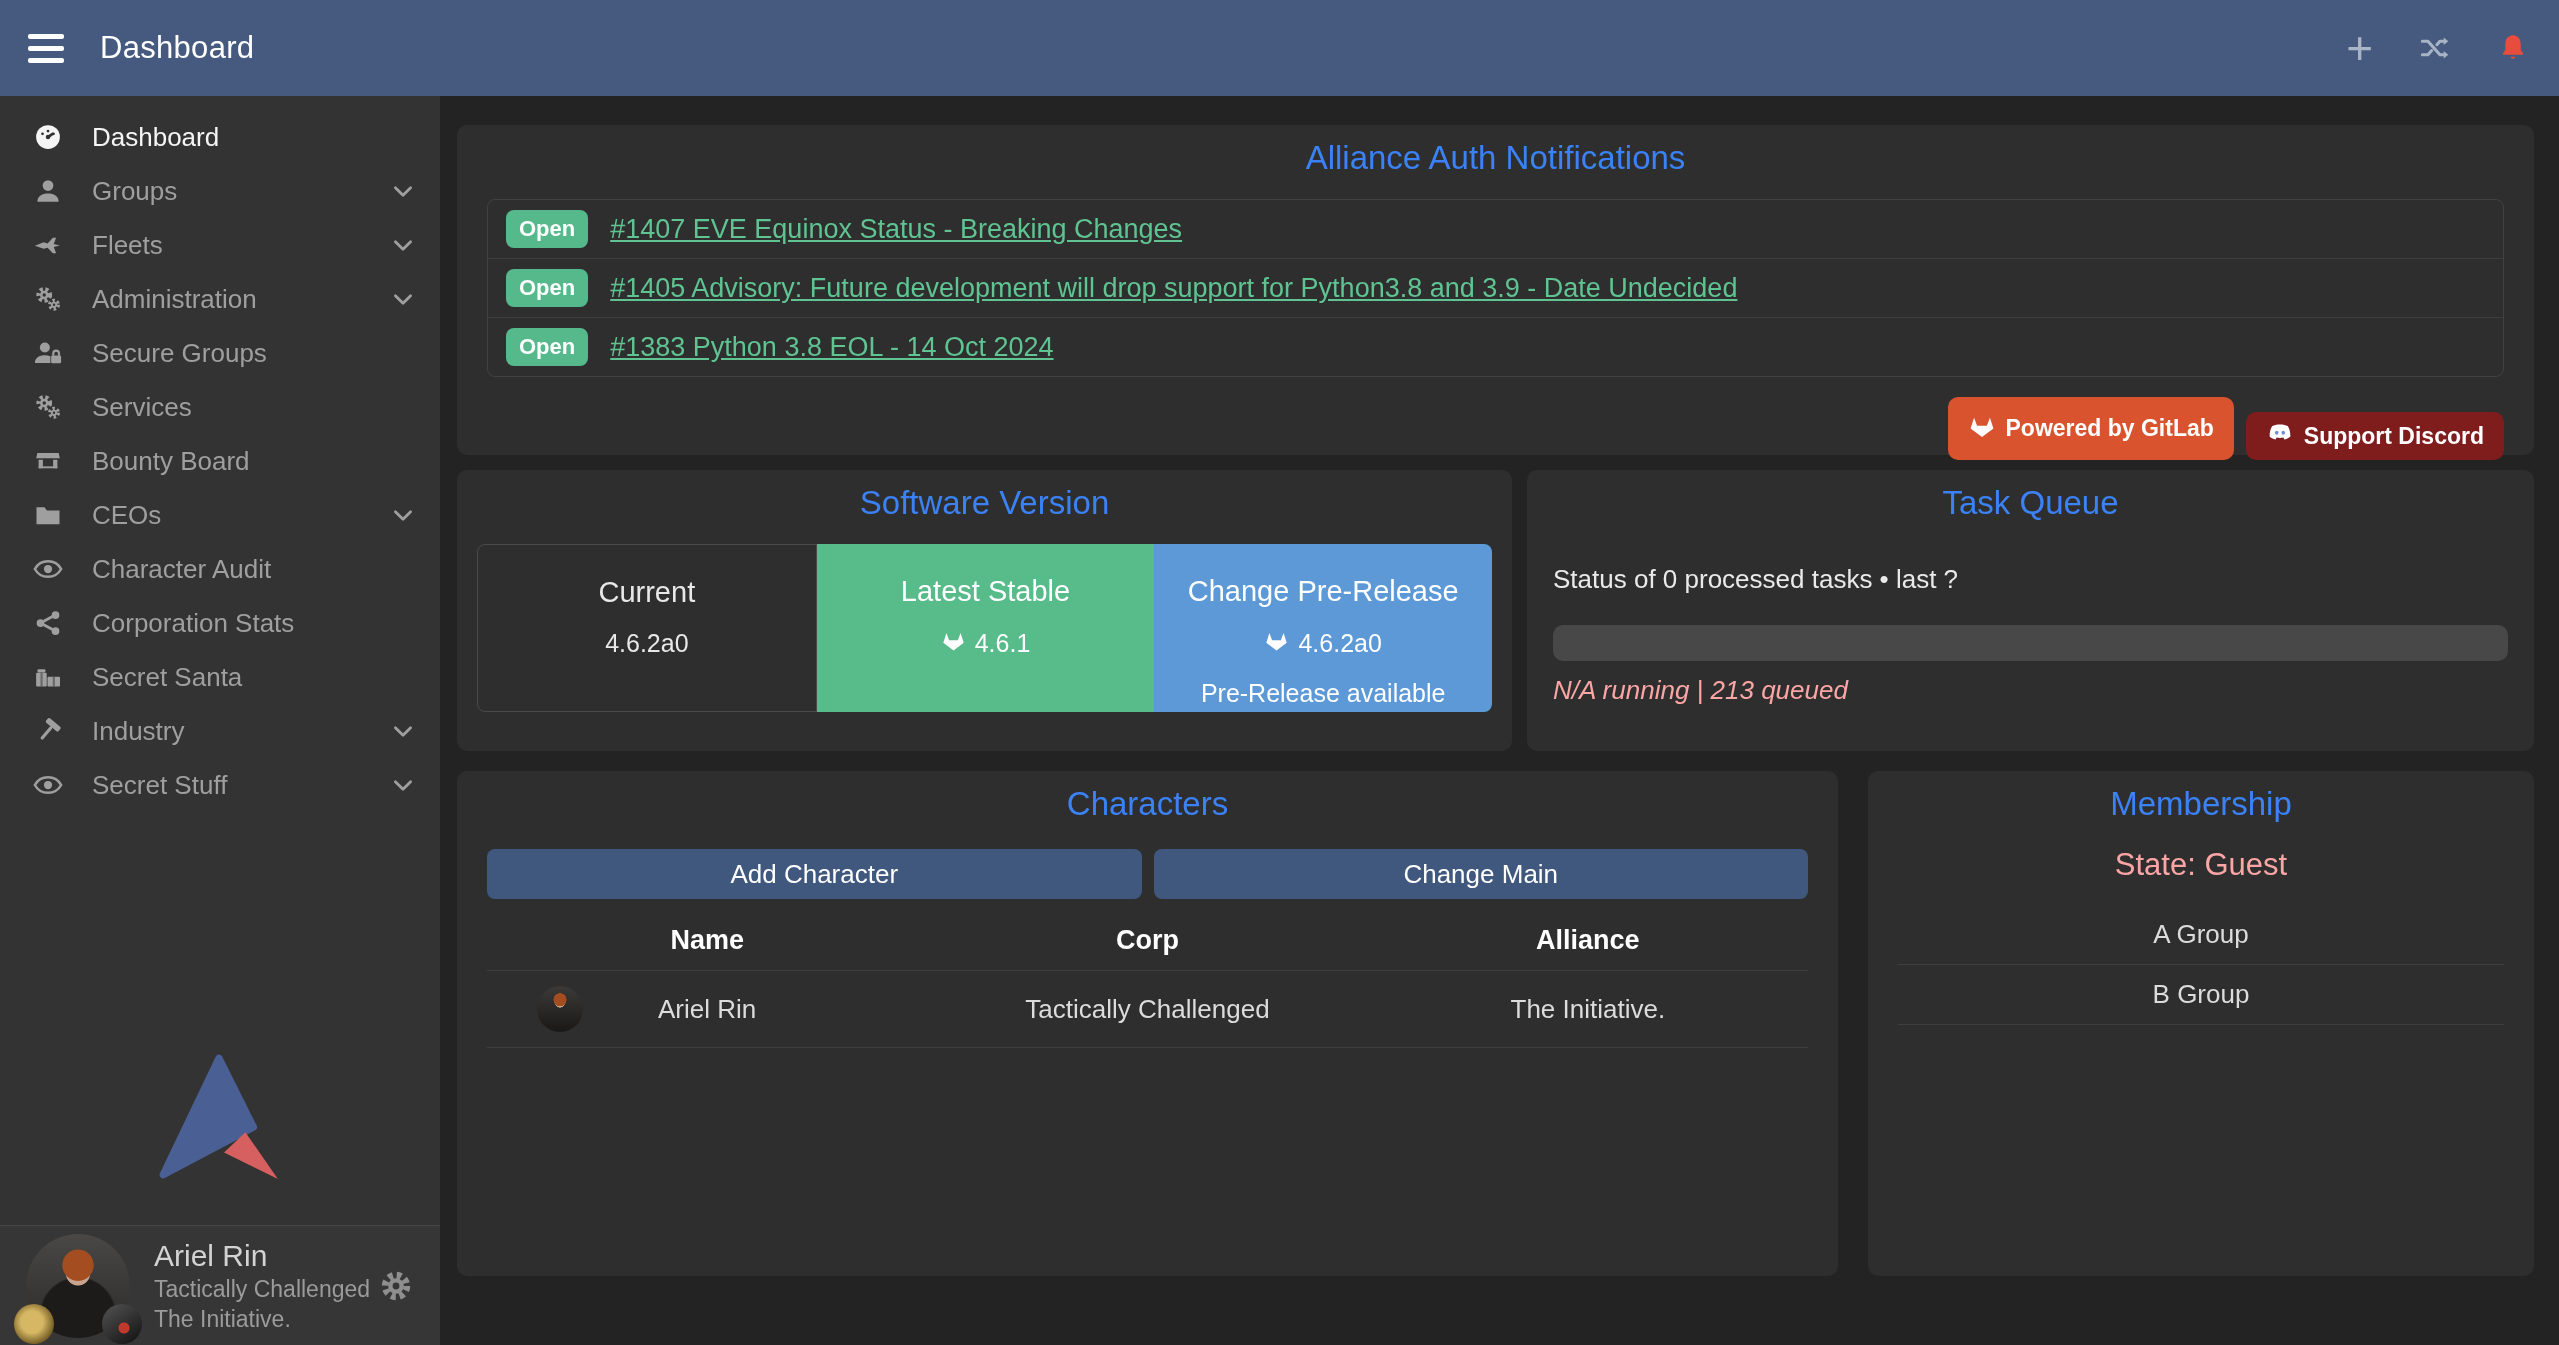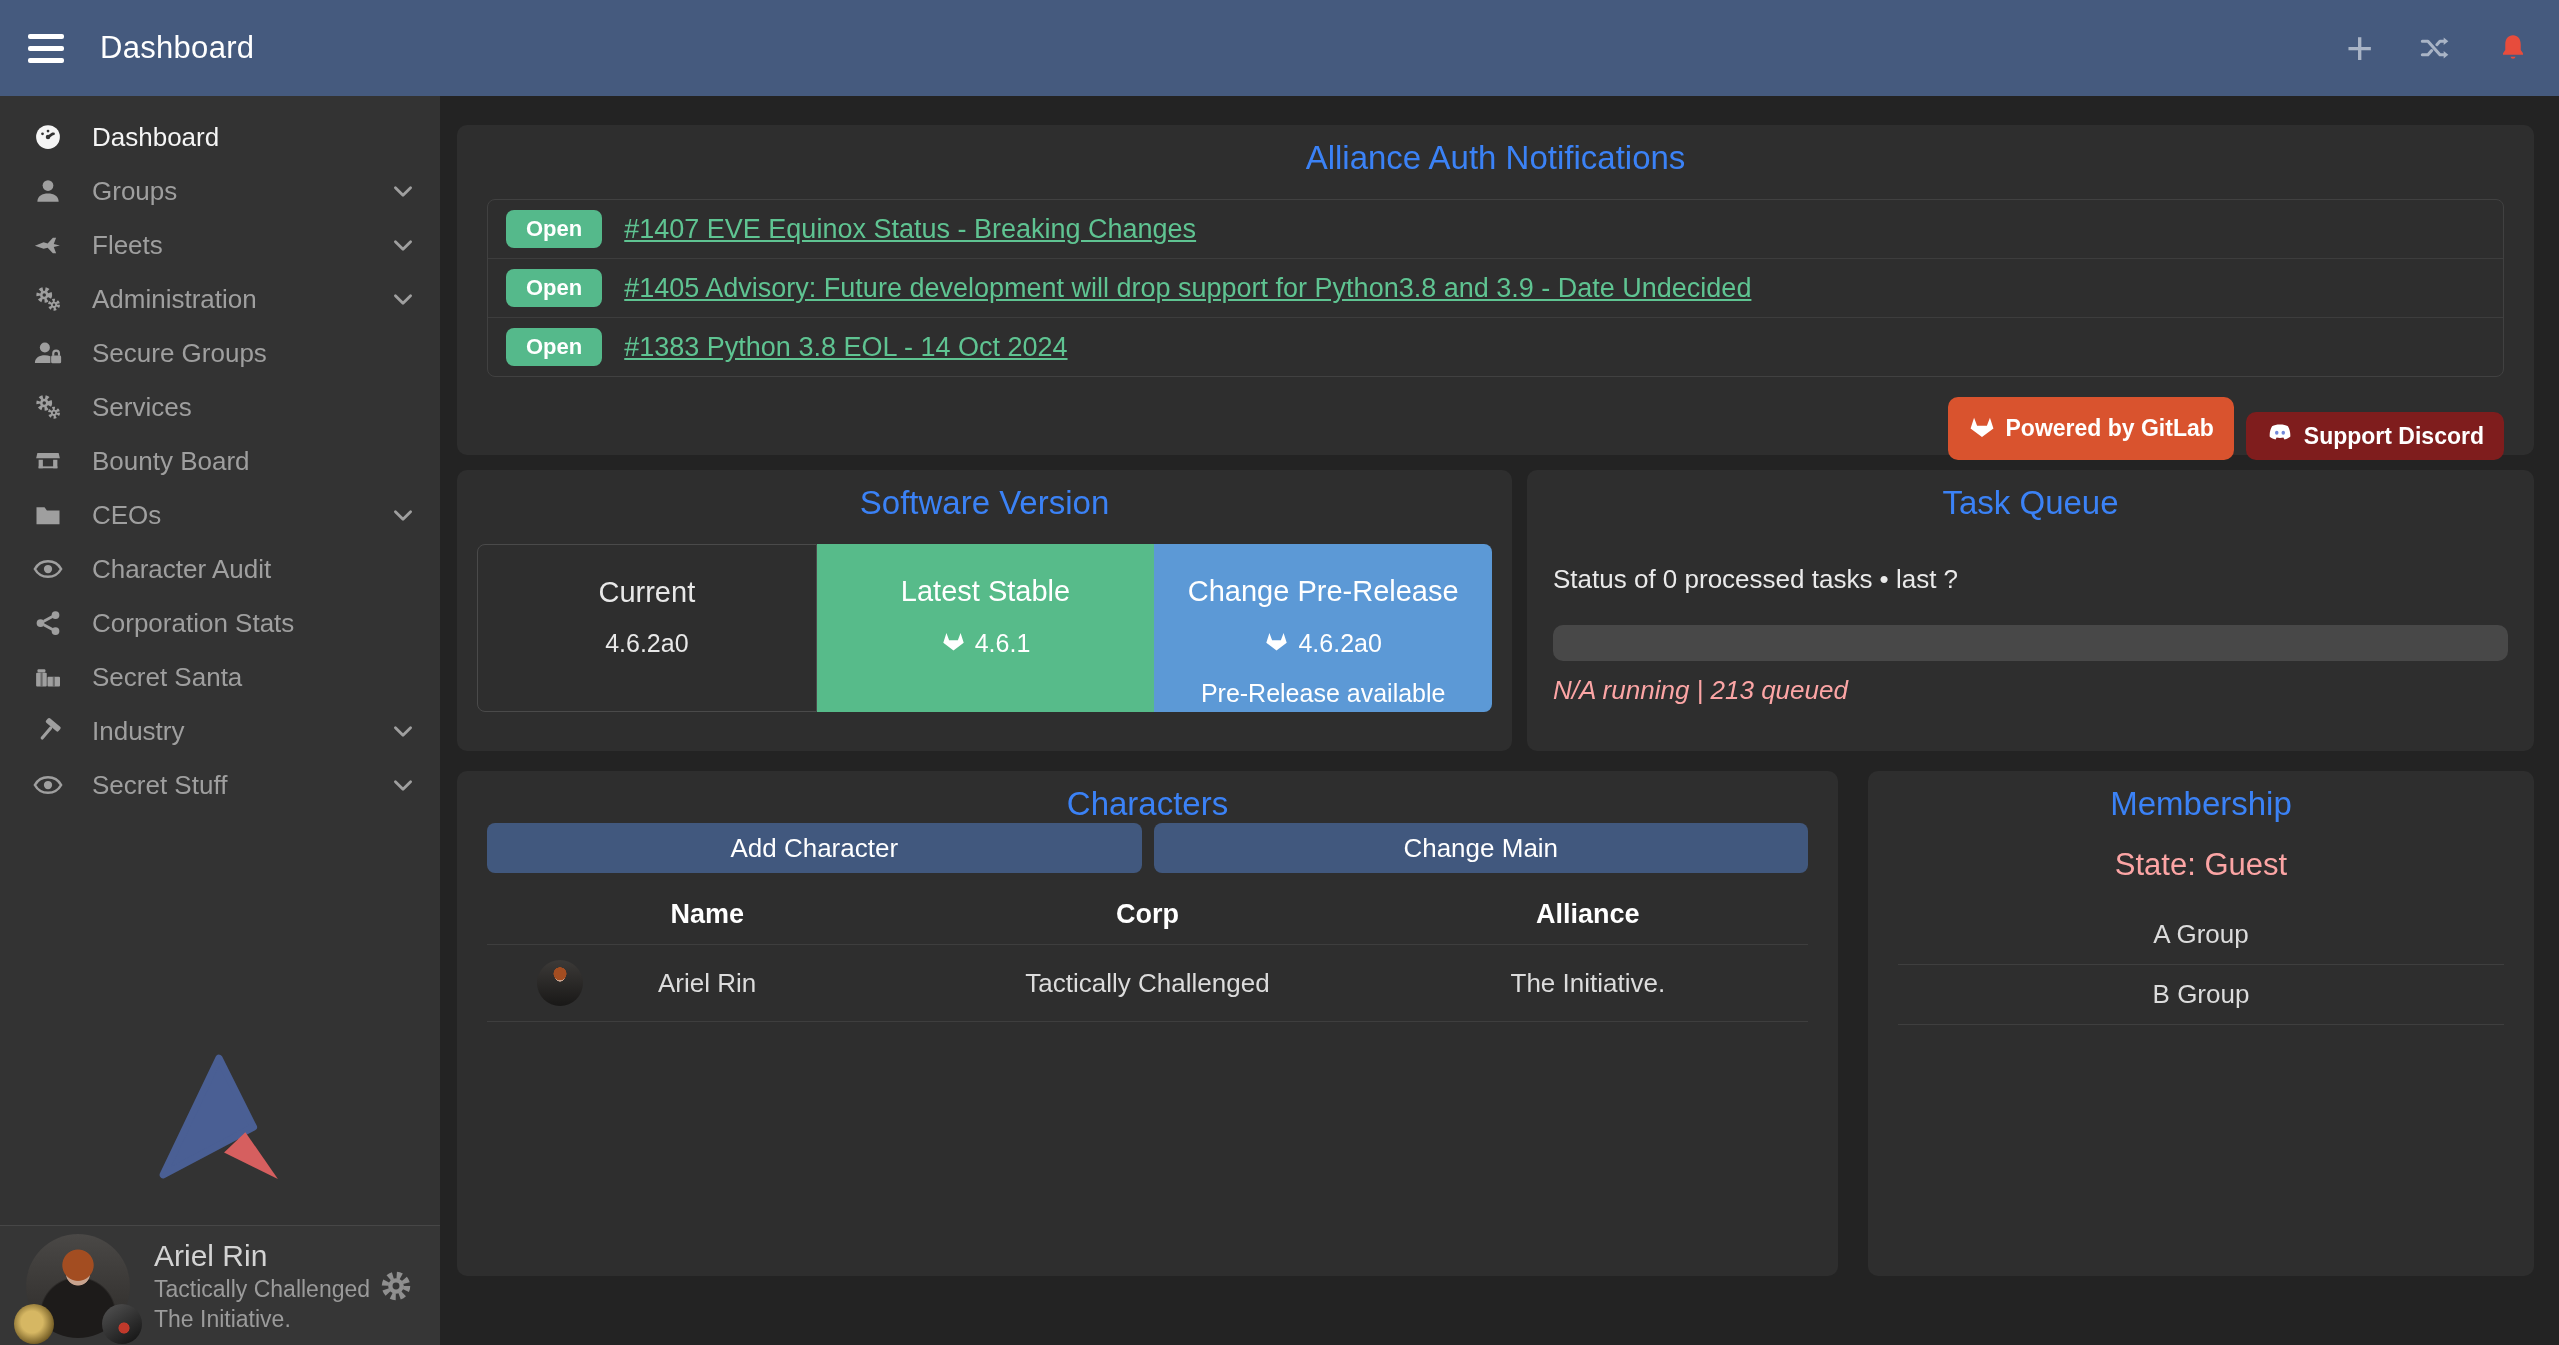--- a/index.html
+++ b/index.html
@@ -62,21 +62,21 @@
   .gear-btn svg{ width:36px; height:36px; }
   
   .main{ position:absolute; top:96px; left:440px; right:0; bottom:0; padding:29px 25px 0 17px; }
   .panel{ background:#2e2e2e; border-radius:10px; }
   .panel-title{ text-align:center; font-size:33px; font-weight:500; color:#3b82f6; padding-top:14px; }
   
   .notif-panel{ height:330px; padding:0 30px; margin-bottom:15px; }
   .notif-list{ margin-top:22px; border:1px solid #414141; border-radius:8px; overflow:hidden; }
   .note-row{ display:flex; align-items:center; gap:22px; padding:10px 18px; }
   .note-row + .note-row{ border-top:1px solid #3d3d3d; }
-  .open-badge{ background:#55b98b; color:#fff; font-weight:bold; font-size:22px; padding:6px 20px; border-radius:8px; flex:none; }
+  .open-badge{ background:#55b98b; color:#fff; font-weight:bold; font-size:22px; padding:6px 13px; border-radius:8px; flex:none; }
   .note-link{ color:#5fc492; font-size:27px; text-decoration:underline; cursor:pointer; }
   .badges-row{ display:flex; justify-content:flex-end; gap:12px; margin-top:20px; }
   .footer-badge{ display:flex; align-items:center; gap:10px; color:#fff; font-weight:bold; font-size:23px;
                  padding:7px 20px; border-radius:10px; cursor:pointer; text-decoration:none; }
   .footer-badge svg{ width:28px; height:28px; }
   
   .row2{ display:flex; gap:15px; margin-bottom:20px; }
   .sv-panel{ width:1055px; flex:none; height:281px; padding:0 20px; }
   .sv-row{ display:flex; margin-top:22px; }
   .sv-box{ flex:1; height:168px; display:flex; flex-direction:column; align-items:center; padding-top:31px; gap:20px; color:#fff; }
@@ -88,21 +88,21 @@
   .sv-version svg{ width:25px; height:25px; }
   .sv-note{ font-size:25px; }
   .tq-panel{ flex:1; height:281px; padding:0 26px; }
   .tq-status{ margin-top:42px; font-size:26px; color:#eaeaea; }
   .progress{ margin-top:30px; height:36px; background:#484848; border-radius:10px; overflow:hidden; }
   .progress-fill{ height:100%; background:#57bb8a; width:0; }
   .tq-queue{ margin-top:14px; font-size:26px; color:#fca5a5;font-style:italic; }
   
   .row3{ display:flex; gap:30px; }
   .chars-panel{ width:1381px; flex:none; height:505px; padding:0 30px; }
-  .btn-row{ display:flex; gap:12px; }
+  .btn-row{ display:flex; gap:12px; margin-top:26px; }
   .btn{ flex:1; height:50px; background:#41587e; border:none; border-radius:8px; color:#fff; font-size:26px;
         font-family:inherit; cursor:pointer; }
   .chars-table{ margin-top:14px; }
   .tbl-head{ display:grid; grid-template-columns:1fr 1fr 1fr; text-align:center; font-size:27px; font-weight:bold; color:#fff; padding:12px 0 14px; }
   .tbl-row{ display:grid; grid-template-columns:1fr 1fr 1fr; align-items:center; text-align:center; font-size:26px; color:#dcdcdc;
             border-top:1px solid #3e3e3e; border-bottom:1px solid #3e3e3e; height:78px; position:relative; }
   .row-avatar{ position:absolute; left:50px; top:50%; transform:translateY(-50%); width:46px; height:46px; border-radius:50%;
       background: radial-gradient(circle at 50% 30%, #a34d21 0 16%, transparent 17%),
                   radial-gradient(circle at 50% 36%, #c8a38e 0 13%, transparent 14%),
                   linear-gradient(180deg,#3c3a38,#191817); }

